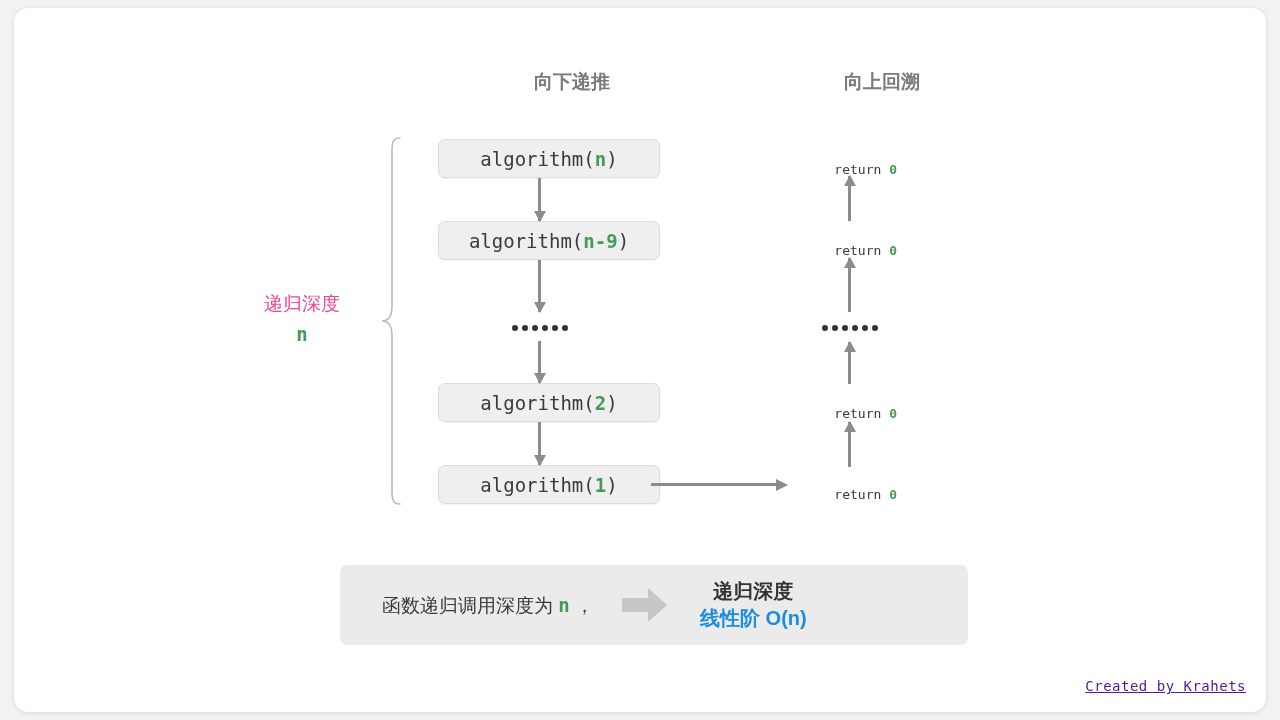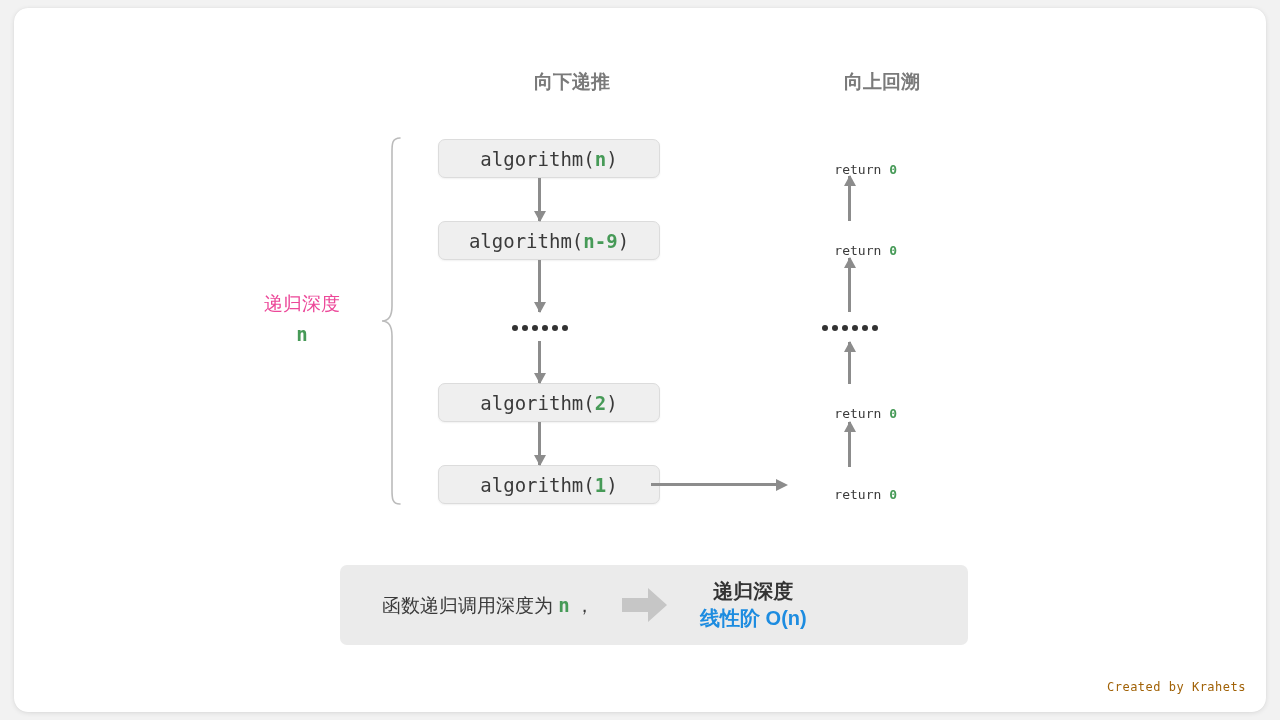--- a/index.html
+++ b/index.html
@@ -199,23 +199,24 @@
     text-align: center;
     white-space: nowrap;
   }
   #sum-right .r1 { display: block; font-size: 20px; font-weight: bold; color: #333333; }
   #sum-right .r2 { display: block; font-size: 20px; font-weight: bold; color: #1d8ce0; }
 
   
   #credit {
     position: absolute;
     right: 20px; bottom: 18px;
-    font-size: 12px;
-    color: #a16207;
+    font-size: 14px;
+    color: #4c1d95;
     letter-spacing: 0.5px;
+    text-decoration: underline;
   }
 </style>
 </head>
 <body>
 
 <div id="card">
 
   <div class="col-head" id="head-down">向下递推</div>
   <div class="col-head" id="head-up">向上回溯</div>
 

